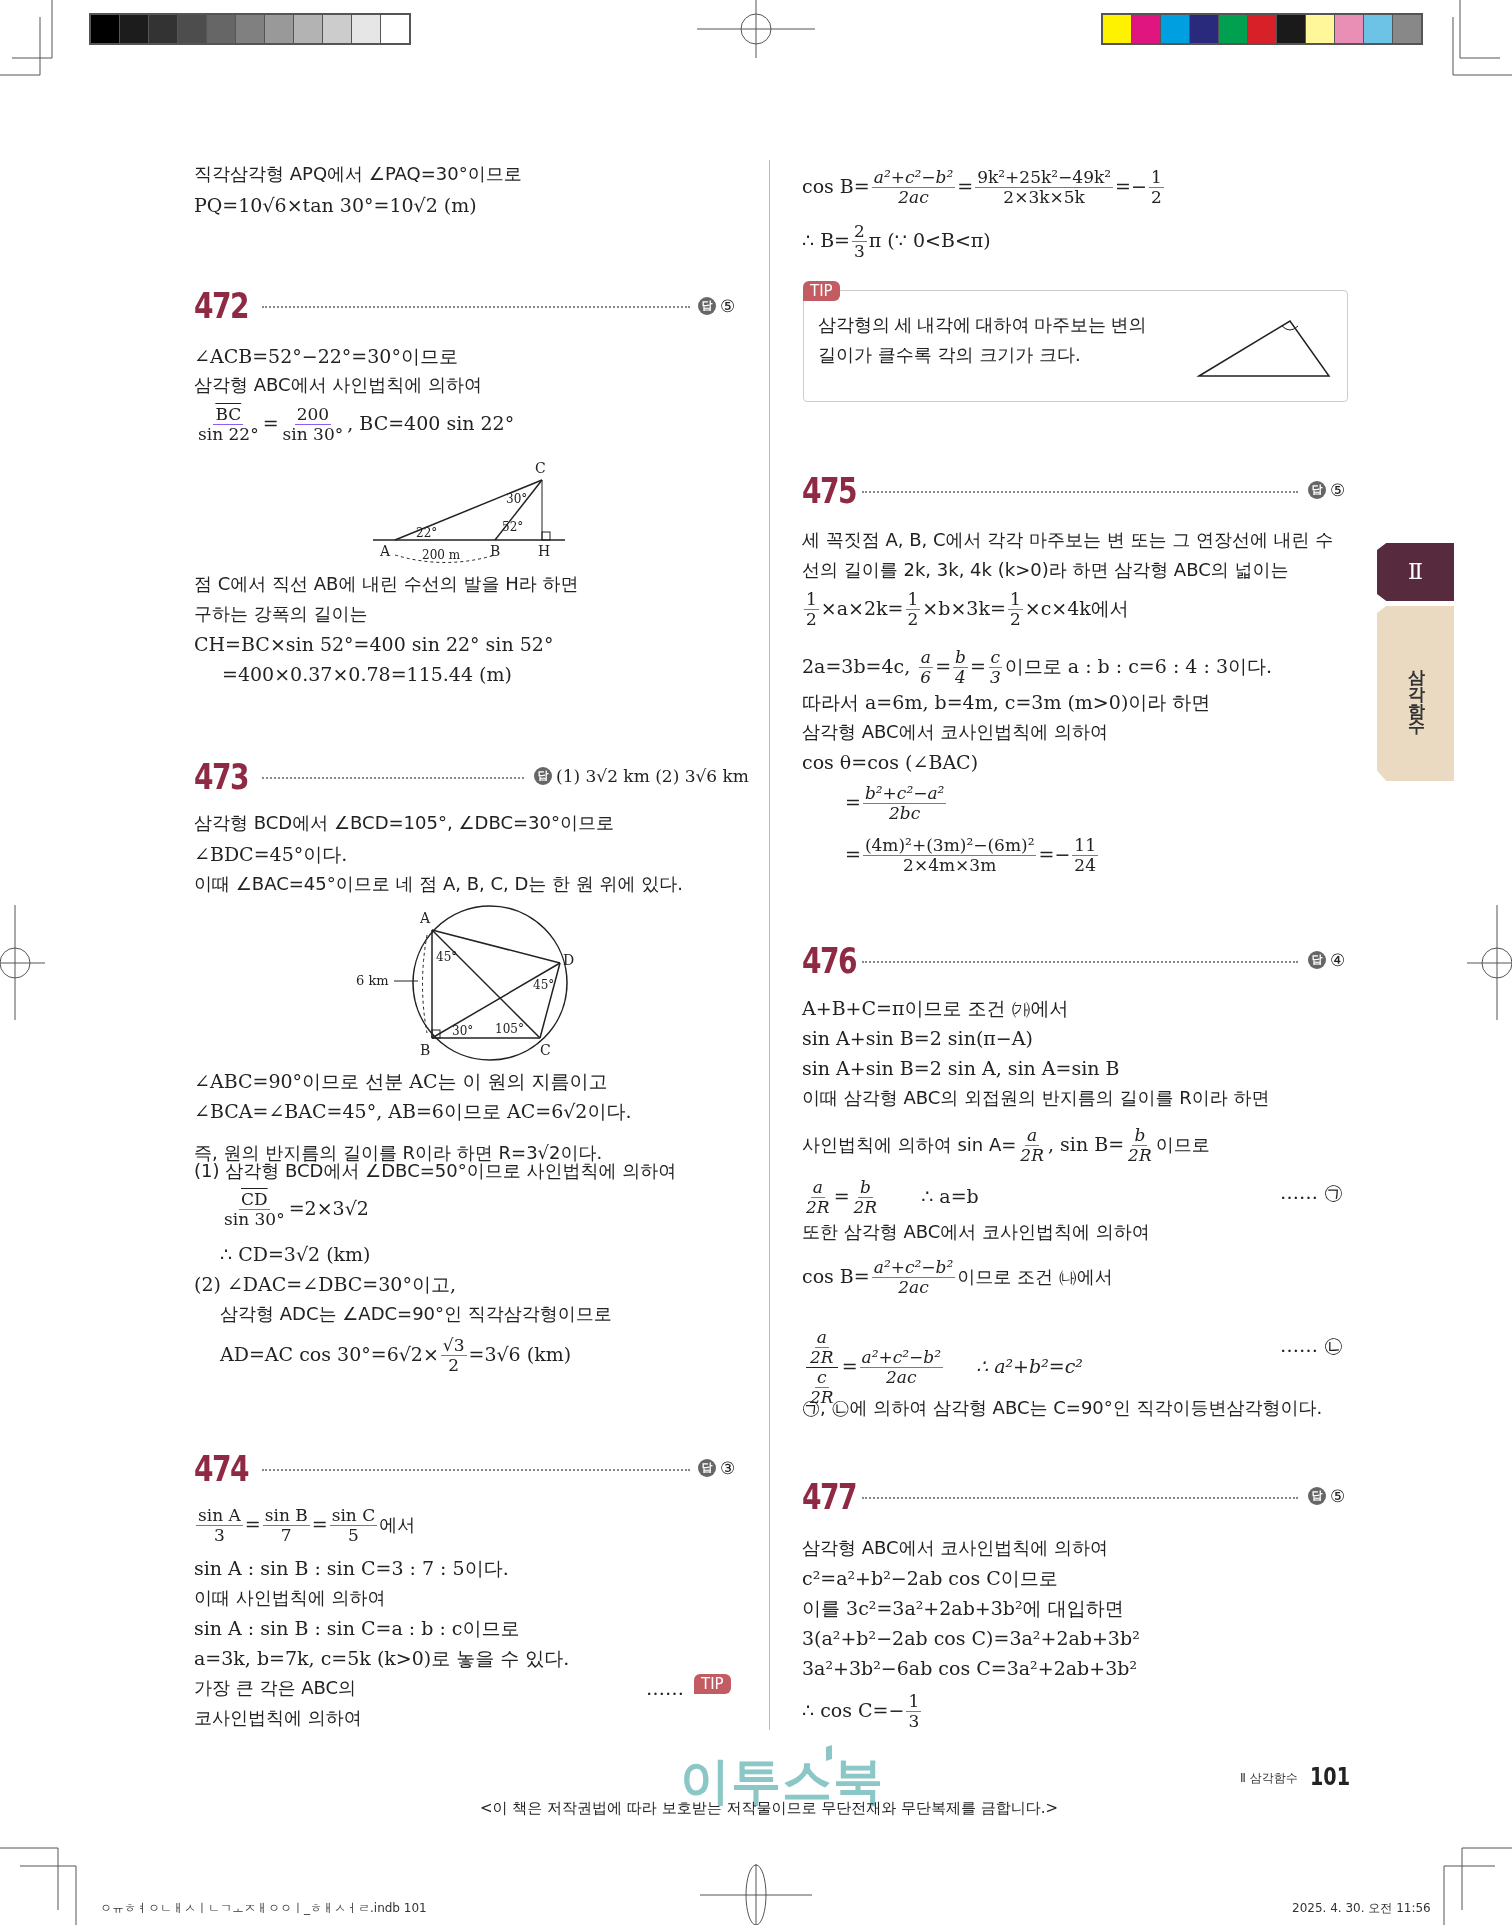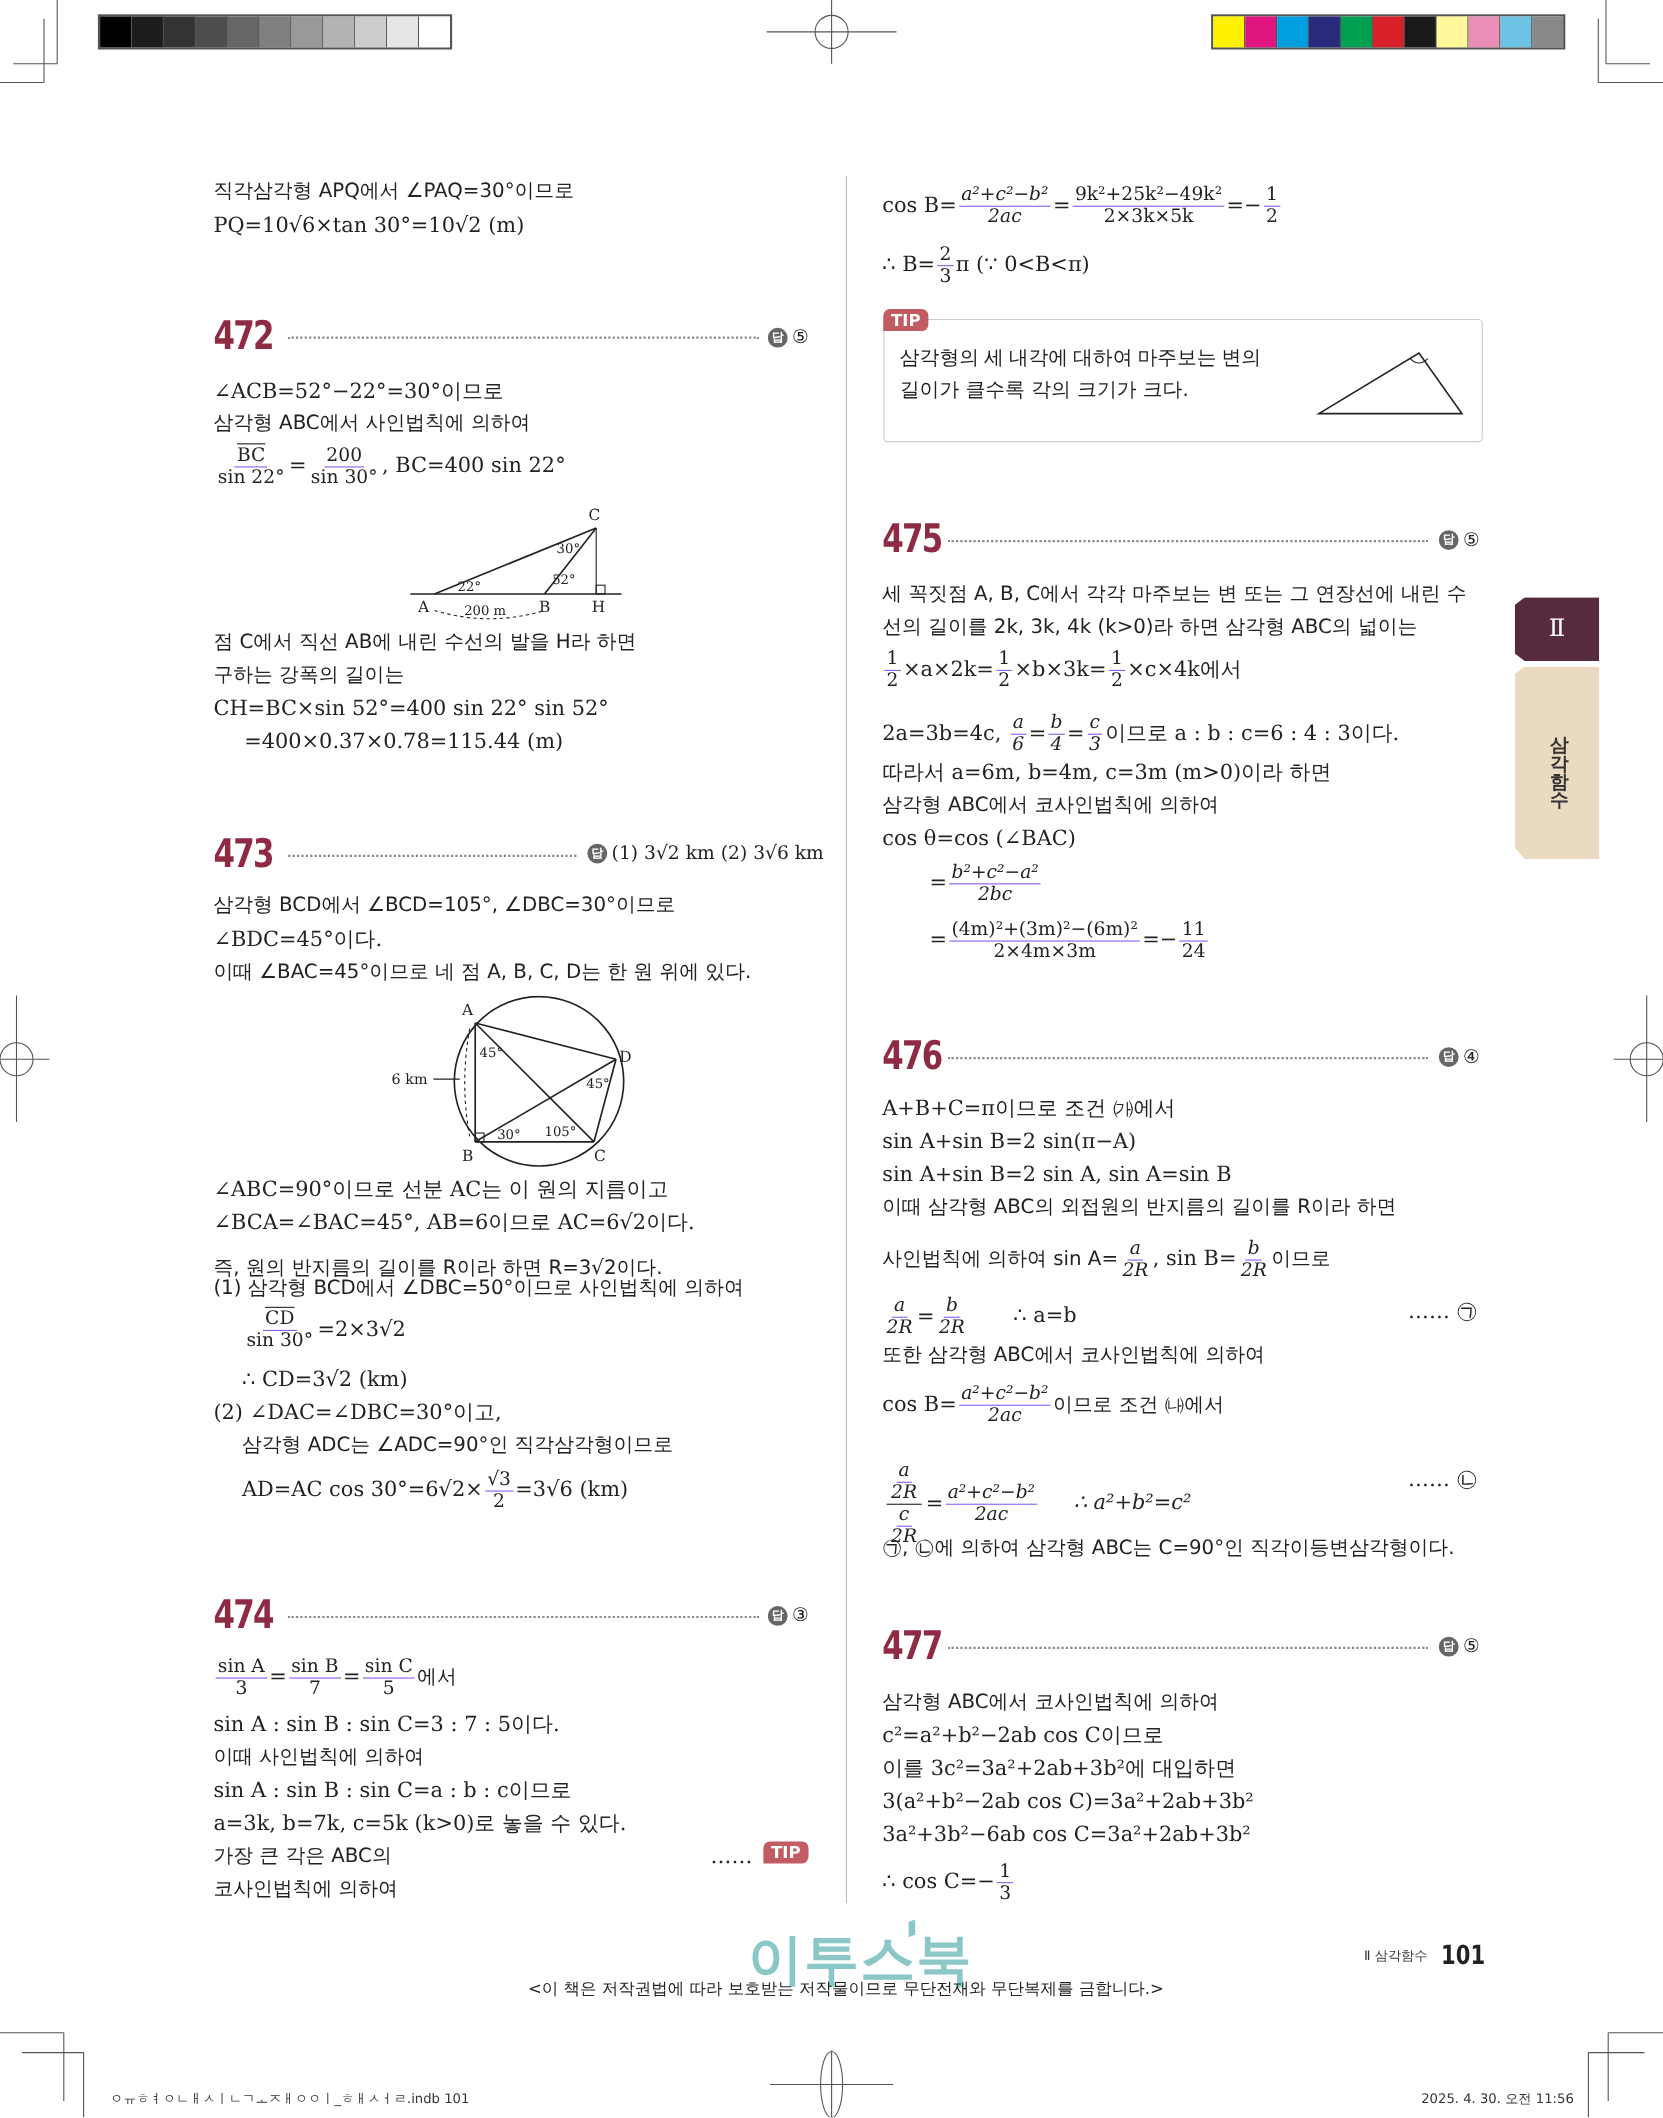--- a/index.html
+++ b/index.html
@@ -13,21 +13,21 @@
   .i{font-style:italic;}
   .ov{text-decoration:overline;}
   .frac{display:inline-flex;flex-direction:column;align-items:center;vertical-align:middle;font-size:17px;line-height:19px;margin:0 2px;}
   .frac .n{border-bottom:1px solid #8b5cf6;padding:0 2px;}
   .frac .d{padding:0 2px;}
   .qnum{position:absolute;font-family:"DejaVu Sans","Liberation Sans",sans-serif;font-weight:bold;font-size:36px;color:#8e2a44;letter-spacing:-2px;transform:scaleX(0.78);transform-origin:left center;}
   .dots{position:absolute;border-top:2px dotted #888;height:0;}
   .ans{position:absolute;font-size:17px;white-space:nowrap;display:flex;align-items:center;gap:4px;}
   .ans-badge{display:inline-block;width:18px;height:18px;border-radius:50%;background:#666;color:#fff;font-family:"DejaVu Sans",sans-serif;font-size:11px;line-height:18px;text-align:center;font-weight:bold;}
   .tipbox{position:absolute;border:1px solid #ccc;border-radius:4px;background:#fff;}
-  .tiptag{position:absolute;background:#c25b62;color:#fff;font-family:"DejaVu Sans",sans-serif;font-weight:bold;font-size:15px;padding:1px 7px;border-radius:6px 6px 6px 0;}
+  .tiptag{position:absolute;background:#c25b62;color:#fff;font-family:"DejaVu Sans",sans-serif;font-weight:normal;font-size:15px;padding:1px 7px;border-radius:6px 6px 6px 0;}
   .sidetab1{position:absolute;left:1377px;top:543px;width:77px;height:58px;background:#582a3e;clip-path:polygon(12% 0,100% 0,100% 100%,12% 100%,0 88%,0 12%);color:#fff;font-size:22px;text-align:center;line-height:58px;}
   .sidetab2{position:absolute;left:1377px;top:606px;width:77px;height:175px;background:#eadac2;clip-path:polygon(12% 0,100% 0,100% 100%,12% 100%,0 94%,0 4%);}
   .sidetab2 span{position:absolute;left:29px;top:50px;writing-mode:vertical-rl;font-family:"DejaVu Sans",sans-serif;font-size:17px;font-weight:bold;color:#333;}
   .divider{position:absolute;left:769px;top:160px;width:0;height:1570px;border-left:1px solid #bbb;}
   .footer-note{position:absolute;left:480px;top:1799px;font-family:"DejaVu Sans",sans-serif;font-size:15px;color:#222;white-space:nowrap;}
   .logo{position:absolute;left:680px;top:1748px;font-family:"DejaVu Sans",sans-serif;font-weight:bold;font-size:50px;color:#8cc7c7;letter-spacing:1px;}
   .pagenum{position:absolute;left:1310px;top:1763px;font-family:"DejaVu Sans",sans-serif;font-weight:bold;font-size:24px;color:#222;transform:scaleX(0.8);transform-origin:left;}
   .pagesec{position:absolute;left:1240px;top:1770px;font-family:"DejaVu Sans",sans-serif;font-size:12px;color:#333;}
   .slug{position:absolute;font-family:"DejaVu Sans",sans-serif;font-size:12px;color:#333;top:1900px;white-space:nowrap;}
 </style>

